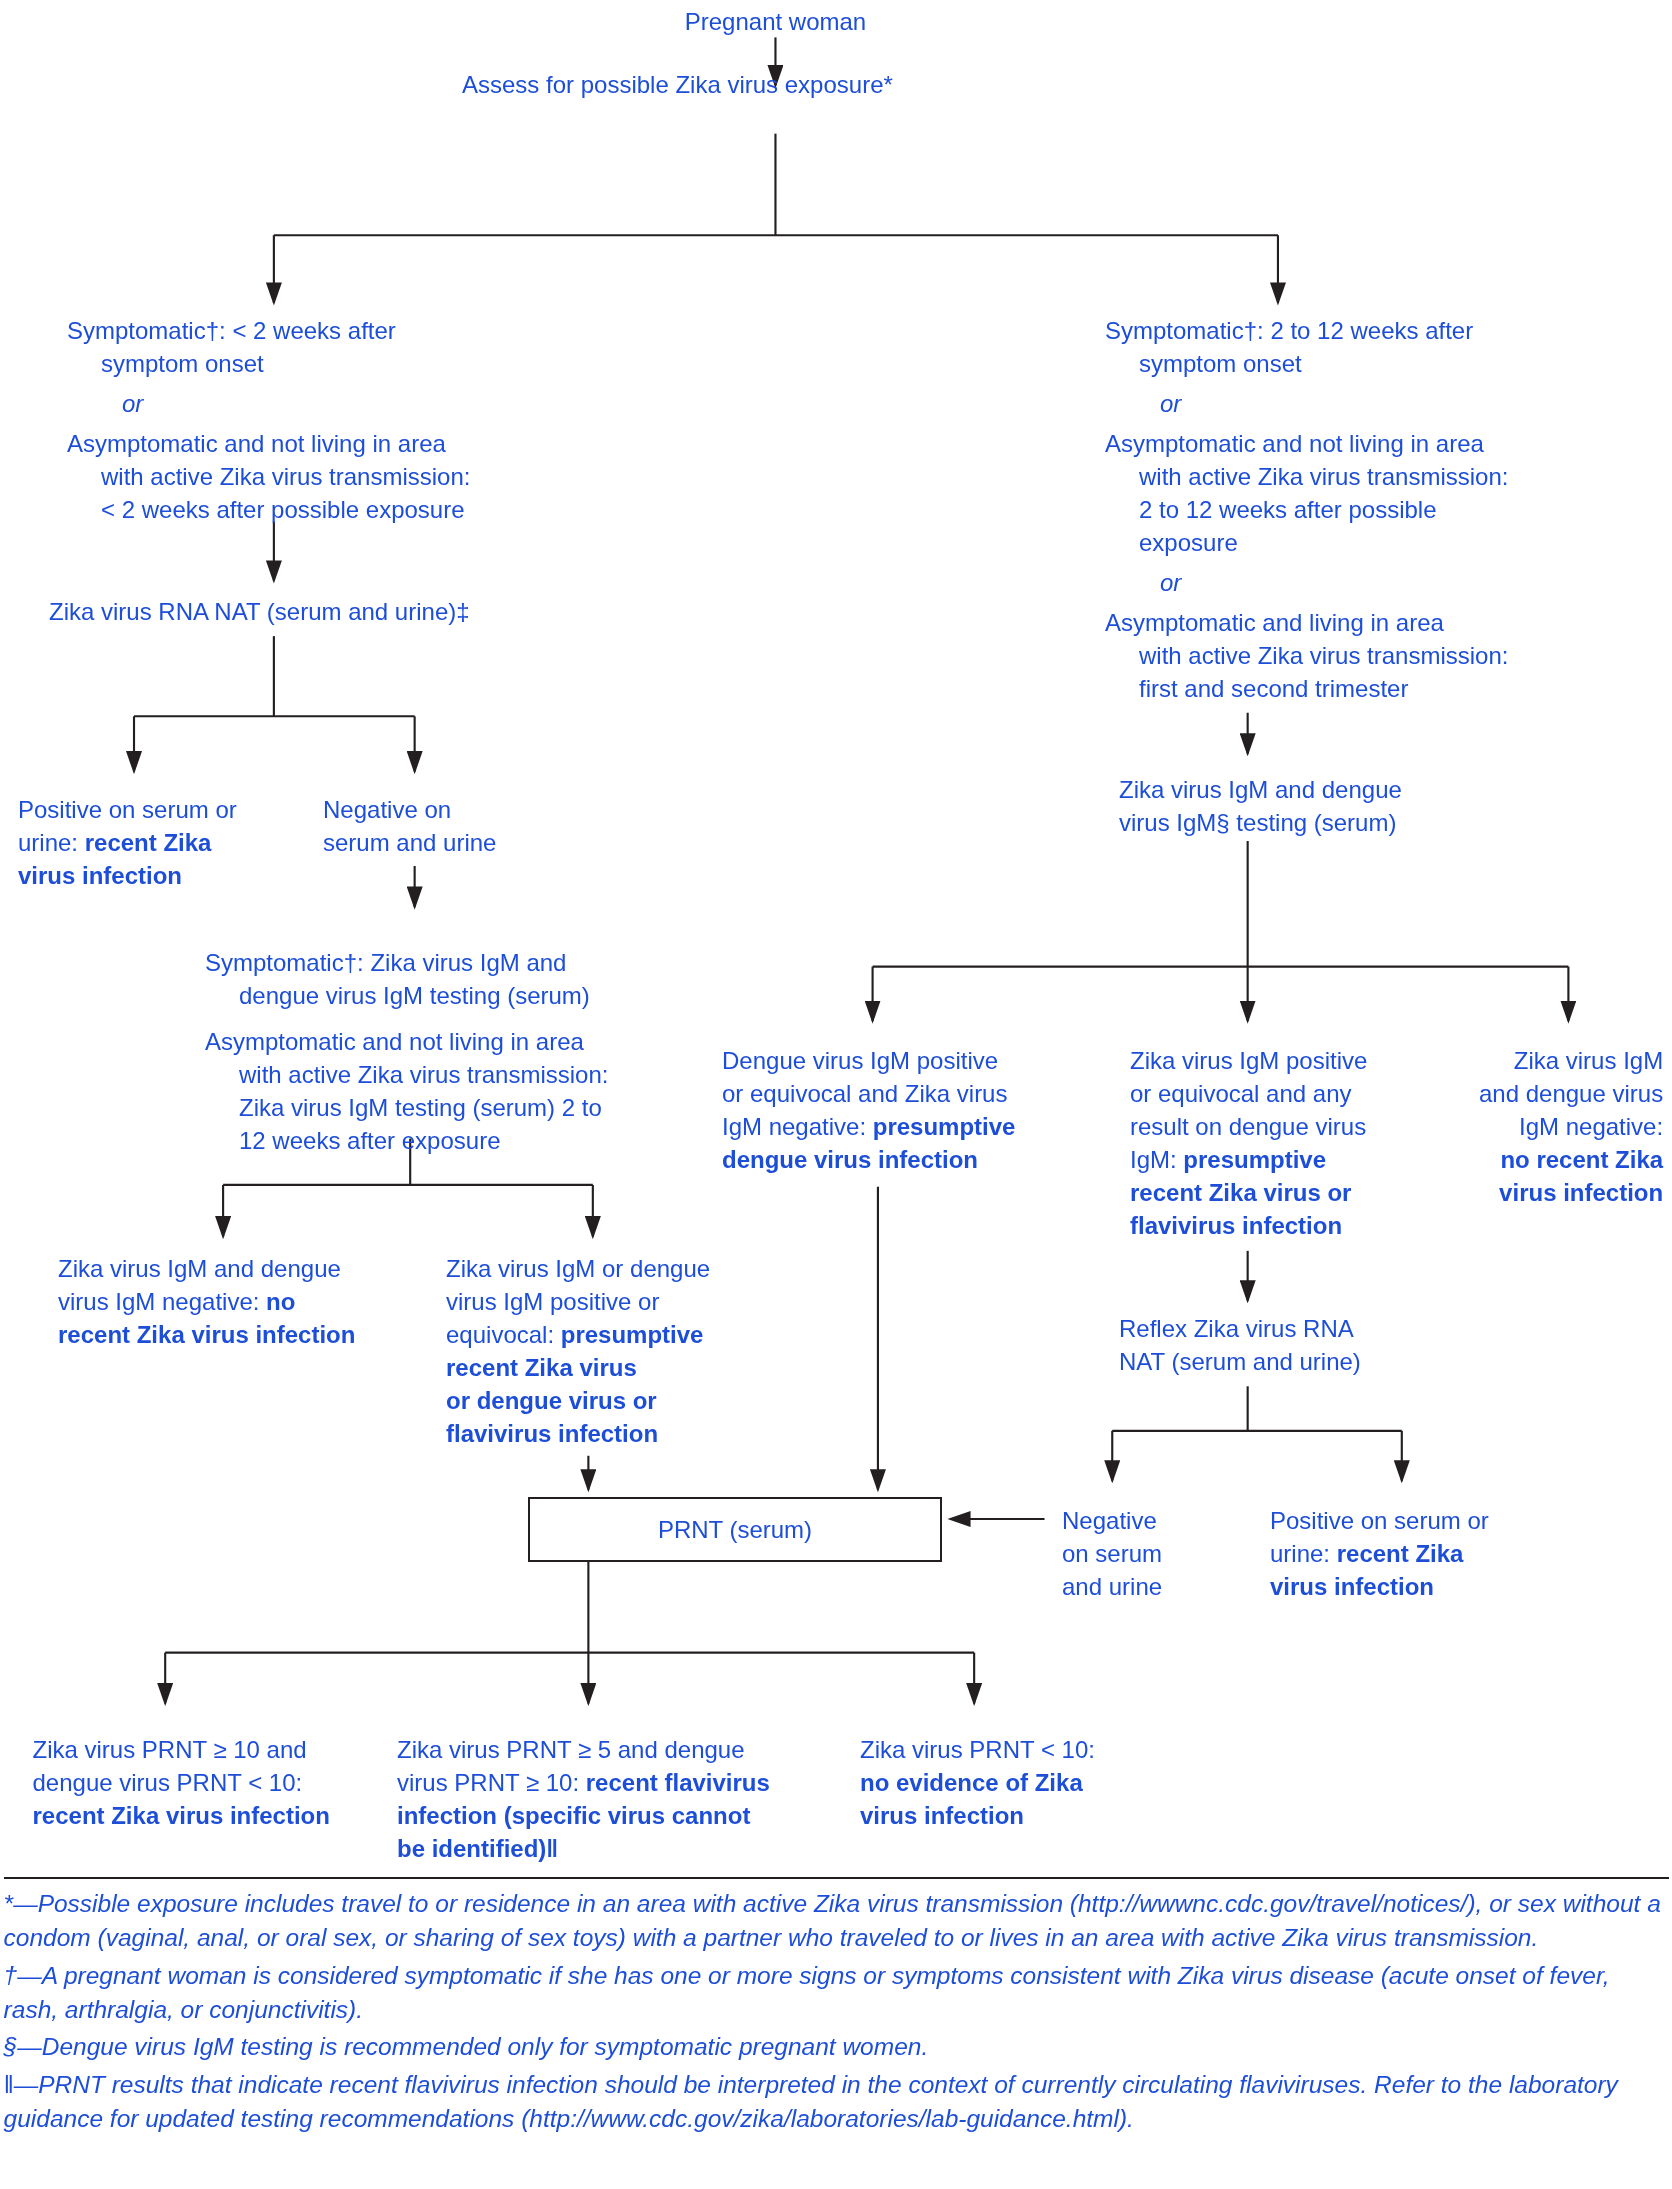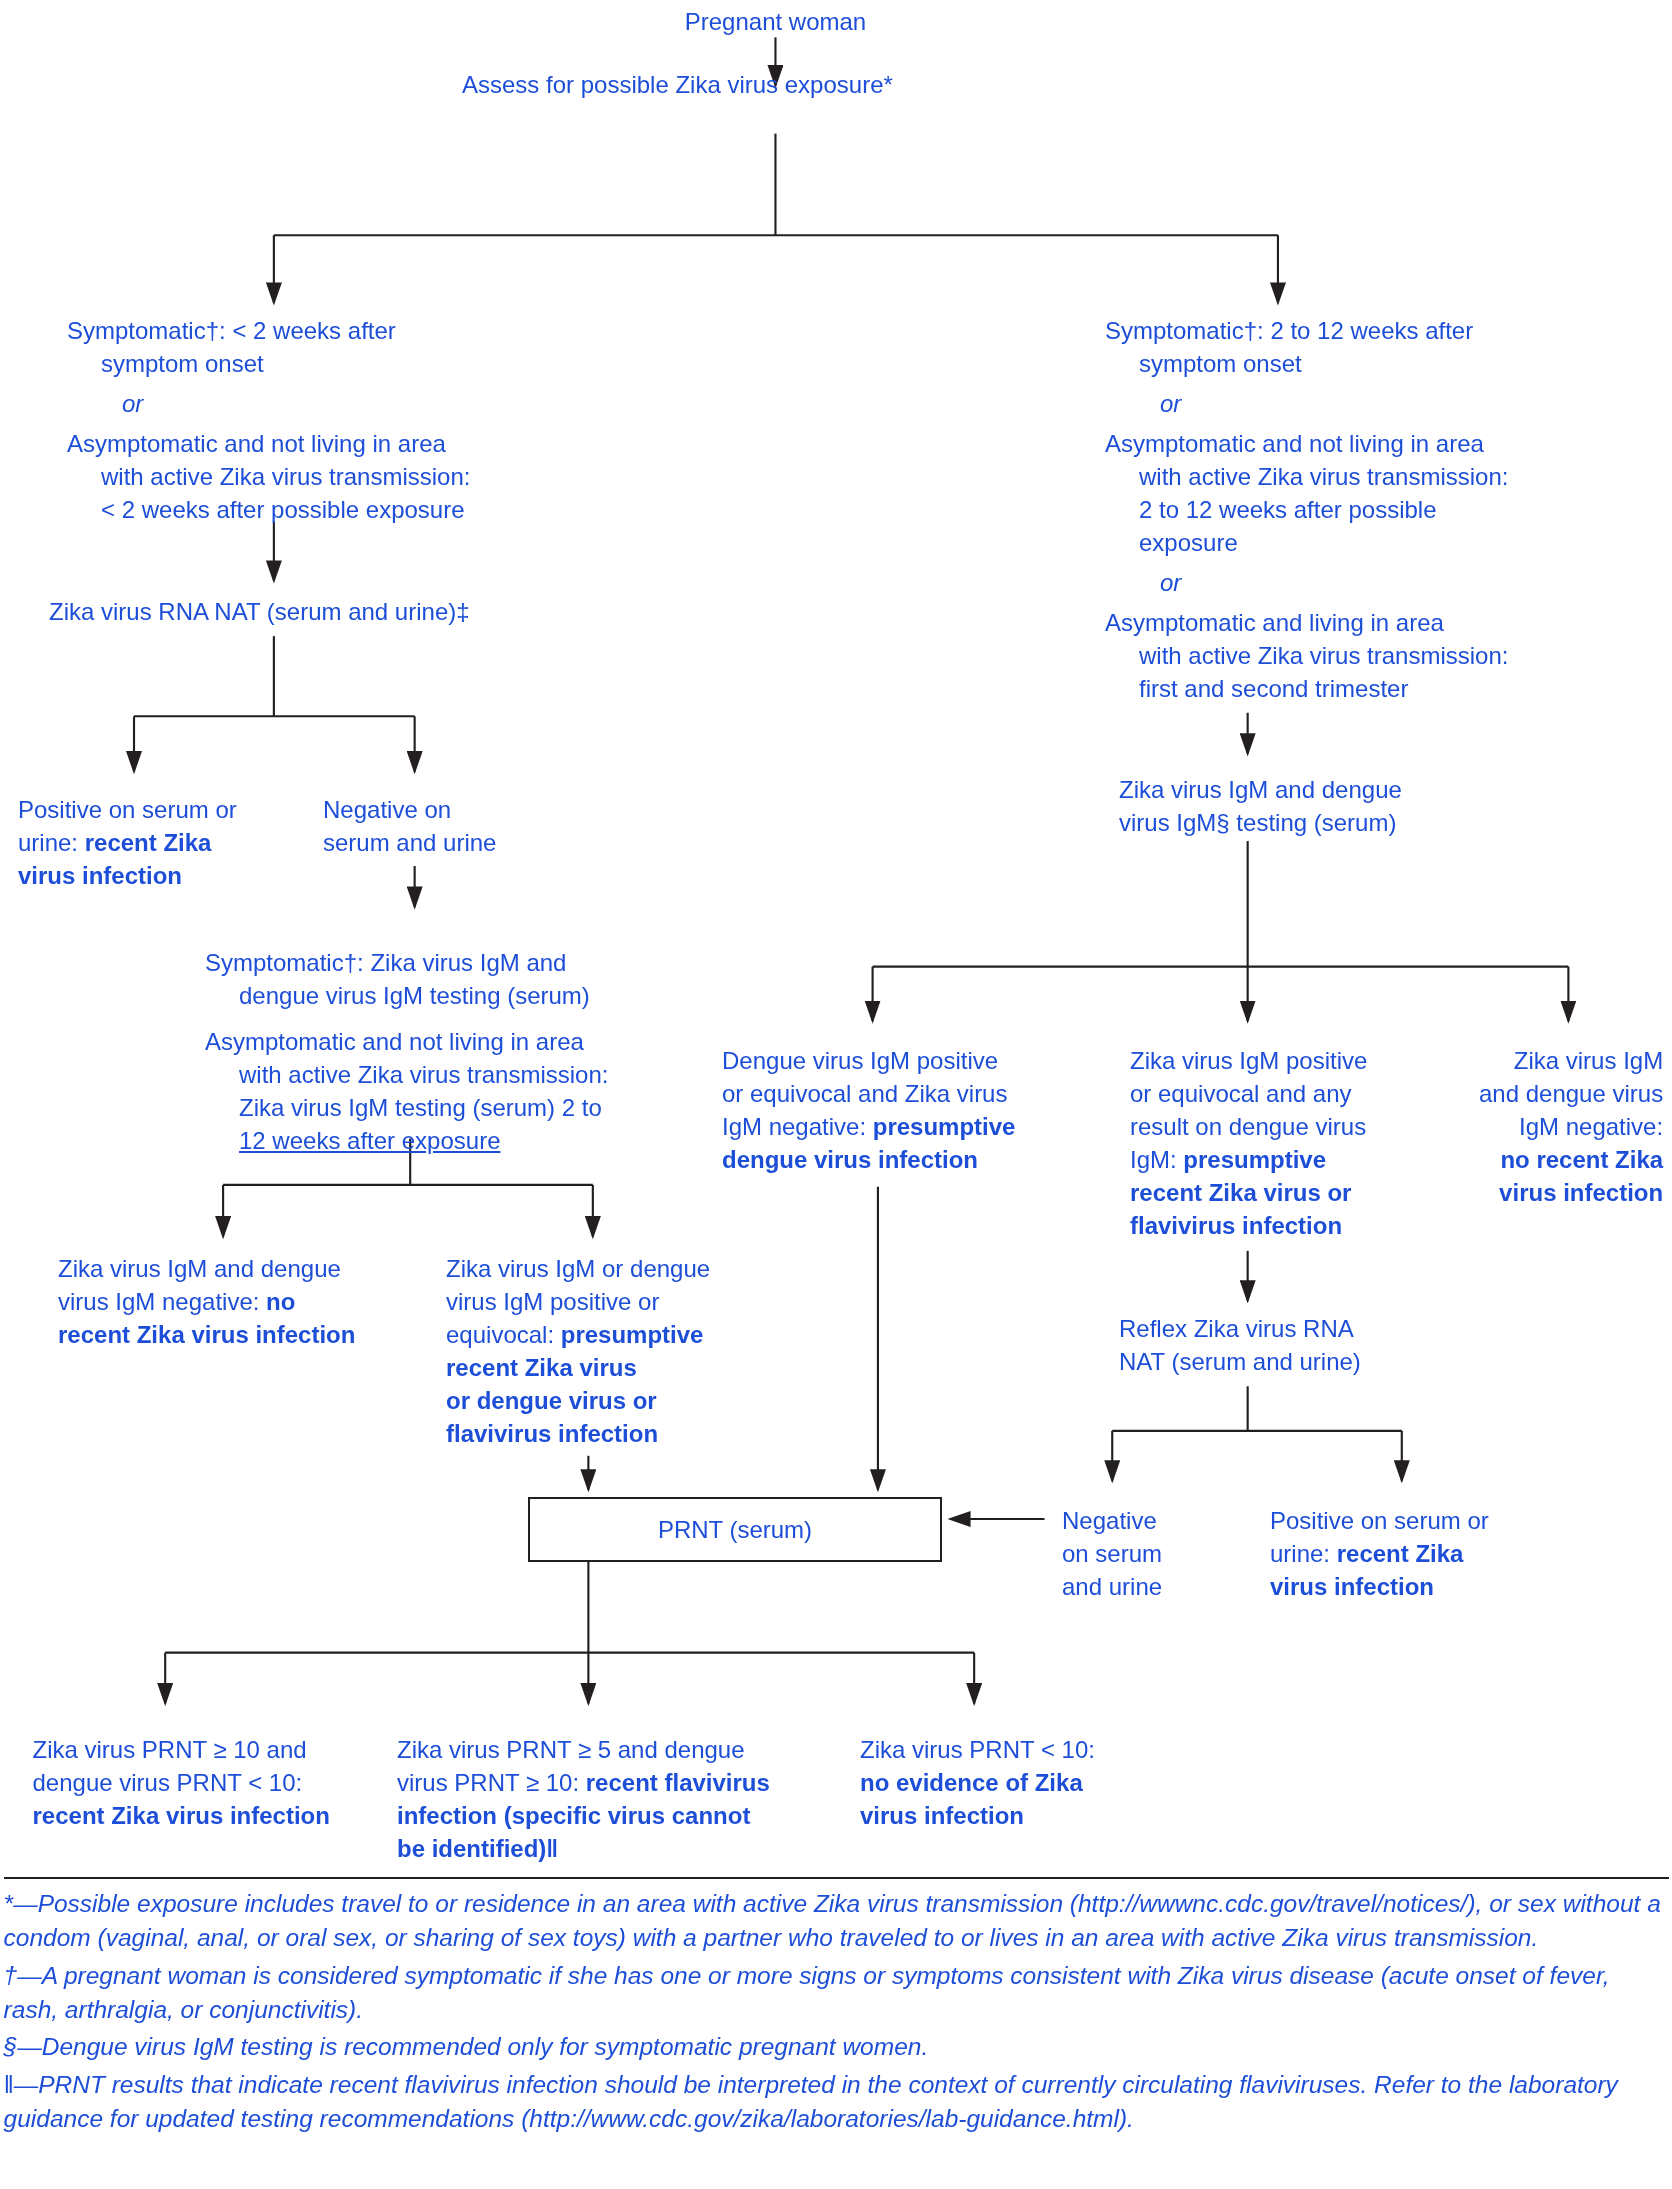--- a/index.html
+++ b/index.html
@@ -137,21 +137,21 @@
       <div class="ln"><span>Negative on</span></div>
       <div class="ln"><span>serum and urine</span></div>
     </div>
 
   <div class="node" style="left:205px;top:905px;margin-top:41px;">
       <div class="ln"><span>Symptomatic†: Zika virus IgM and</span></div>
       <div class="ln" style="padding-left: 34px;"><span>dengue virus IgM testing (serum)</span></div>
       <div class="ln gap"><span>Asymptomatic and not living in area</span></div>
       <div class="ln" style="padding-left: 34px;"><span>with active Zika virus transmission:</span></div>
       <div class="ln" style="padding-left: 34px;"><span>Zika virus IgM testing (serum) 2 to</span></div>
-      <div class="ln" style="padding-left: 34px; text-decoration: underline;"><span>12 weeks after exposure</span></div>
+      <div class="ln" style="padding-left: 34px;"><span>12 weeks after exposure</span></div>
     </div>
 
   <div class="node" style="left:58px;top:1252px;">
       <div class="ln"><span>Zika virus IgM and dengue</span></div>
       <div class="ln"><span>virus IgM negative: </span><span class="b">no</span></div>
       <div class="ln"><span class="b">recent Zika virus infection</span></div>
     </div>
 
   <div class="node" style="left:446px;top:1252px;">
       <div class="ln"><span>Zika virus IgM or dengue</span></div>

